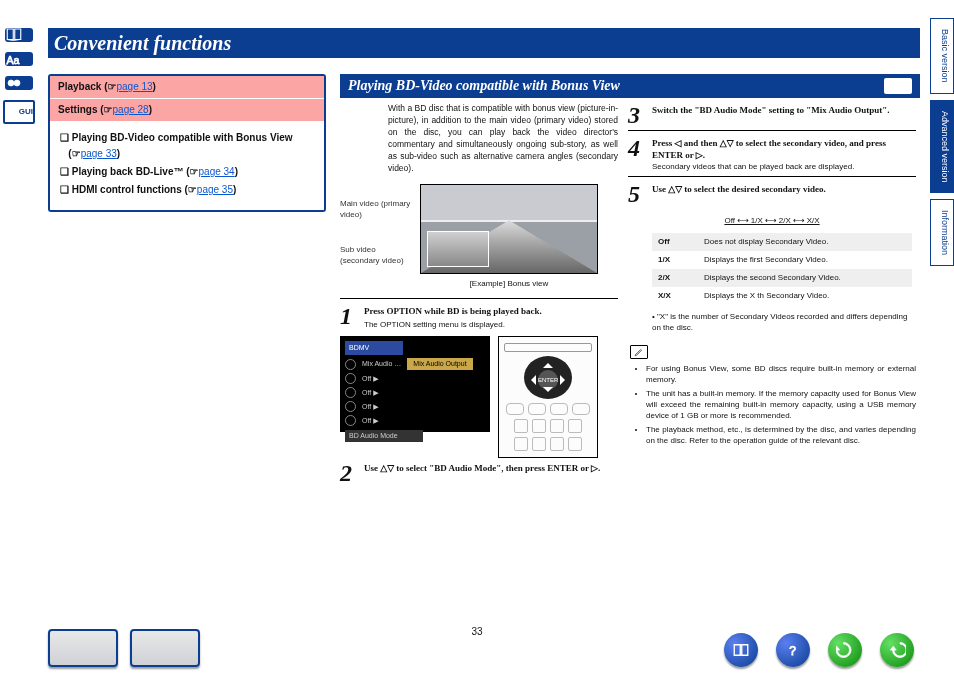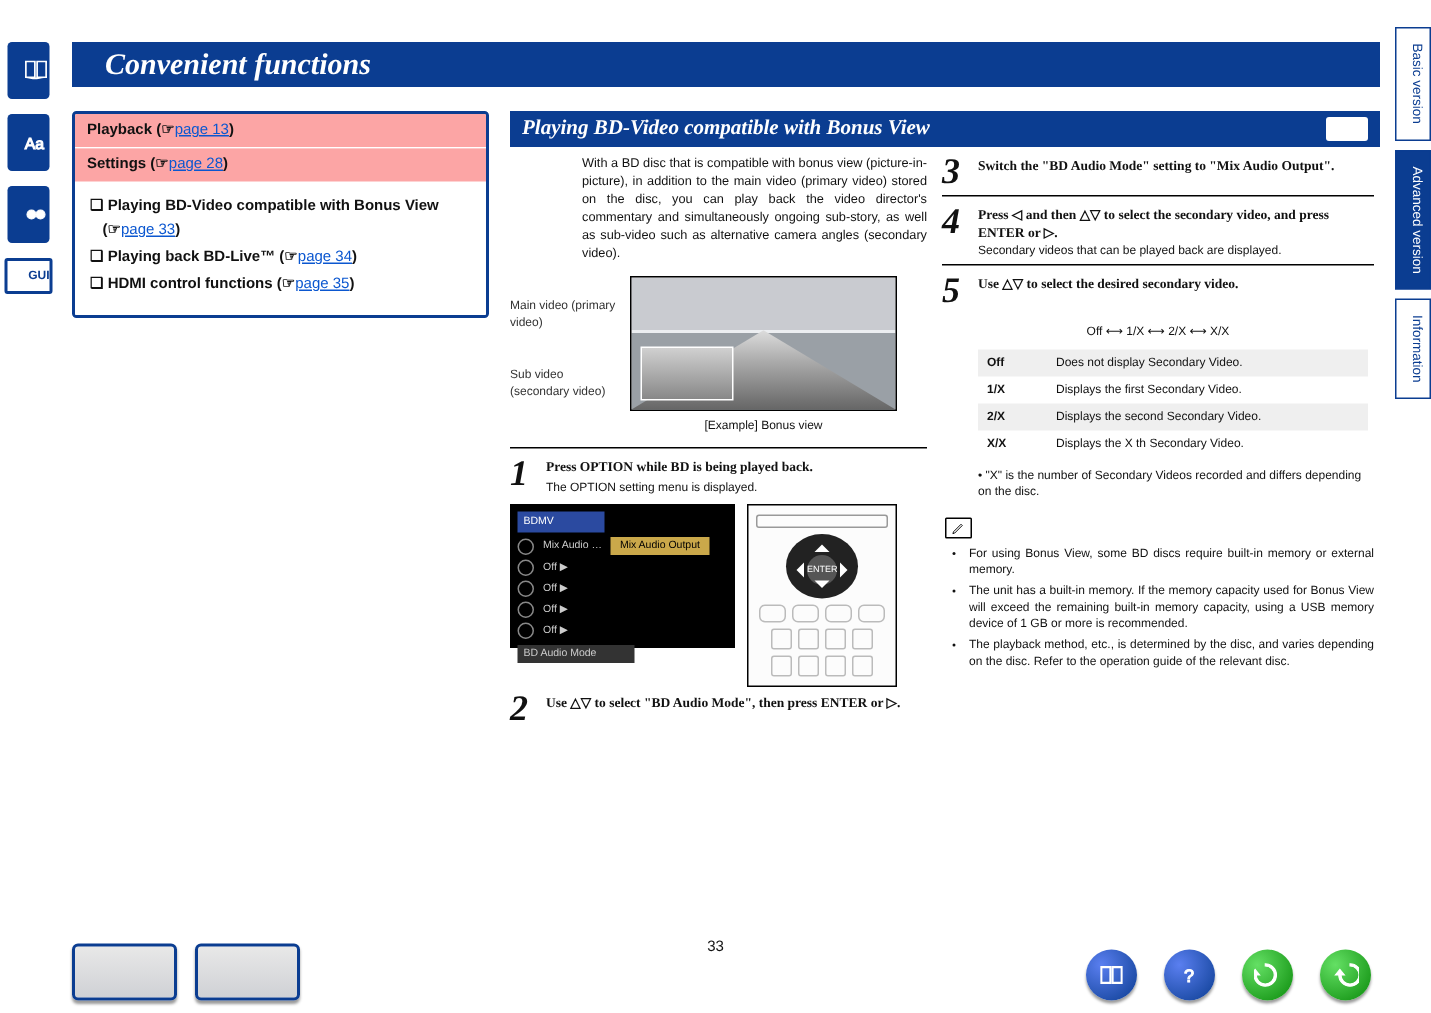--- a/index.html
+++ b/index.html
@@ -8,31 +8,31 @@
     --lt:#f2f3f5;
     --grey:#e9e9ea;
     --text:#111;
     --mut:#555;
   }
   html,body{margin:0;padding:0;background:#fff;font-family:Arial,Helvetica,sans-serif;color:var(--text);}
   .page{width:954px;height:675px;position:relative;}
 
   
   .rail{position:absolute;left:0;top:0;width:38px;height:300px;padding-top:28px;display:flex;flex-direction:column;align-items:center;gap:10px;}
-  .rail .tile{width:28px;height:38px;background:var(--blue);border-radius:3px;display:flex;align-items:center;justify-content:flex-end;}
+  .rail .tile{width:28px;height:14px;background:var(--blue);border-radius:3px;display:flex;align-items:center;justify-content:flex-start;}
   .rail svg{width:18px;height:18px;fill:#fff;stroke:#fff;}
   .rail .gui{width:28px;height:20px;border:2px solid var(--blue);border-radius:2px;font:700 8px/20px Arial;text-align:right;color:var(--blue);}
 
   
   .side{position:absolute;right:0;top:18px;width:24px;display:flex;flex-direction:column;gap:6px;}
   .side .tab{writing-mode:vertical-rl;font:9px/1 Arial;padding:10px 4px;border:1px solid var(--blue);color:var(--blue);cursor:pointer;}
   .side .tab.act{background:var(--blue);color:#fff;}
 
   
-  .titlebar{position:absolute;left:48px;top:28px;right:34px;height:30px;background:var(--blue);color:#fff;font:italic 700 20px/30px "Times New Roman",serif;padding-left:22px;}
+  .titlebar{position:absolute;left:48px;top:28px;right:34px;height:30px;background:var(--blue);color:#fff;font:italic 700 20px/30px "Times New Roman",serif;padding-left:6px;}
 
   
   .nav{position:absolute;left:48px;top:74px;width:278px;}
   .nav .row{background:#fca5a5;border-bottom:1px solid #fff;padding:4px 8px;font:700 10px/14px Arial;}
   .nav .row a{color:#0b57d0;text-decoration:underline;font-weight:400;}
   .nav .box{border:2px solid var(--blue);border-radius:3px;overflow:hidden;}
   .nav .sub{background:#fff;padding:8px 10px 10px;font:10px/16px Arial;}
   .nav .sub .item{font-weight:700;margin-bottom:2px;}
   .nav .sub a{color:#0b57d0;text-decoration:underline;font-weight:400;}
 
@@ -73,21 +73,21 @@
   .remote .dpad .lf{left:2px;top:19px;border-right-color:#fff;}
   .remote .dpad .rt{right:2px;top:19px;border-left-color:#fff;}
   .remote .row{display:flex;gap:4px;}
   .remote .btn{width:16px;height:10px;border:1px solid #bbb;border-radius:4px;}
   .remote .sq{width:12px;height:12px;border:1px solid #bbb;border-radius:2px;}
 
   
   .rc{position:absolute;left:628px;top:98px;width:288px;}
   .rc .step{margin-top:6px;}
   .rc .note8{font:8px/11px Arial;margin-left:24px;}
-  .rc .seq{font:8px/12px Arial;text-align:center;margin:10px 0 6px;}
+  .rc .seq{font:8px/12px Arial;text-align:center;margin:10px 0 6px;text-decoration:underline;}
   .rc table{width:260px;margin-left:24px;border-collapse:collapse;font:8px/12px Arial;}
   .rc td{padding:3px 6px;}
   .rc tr:nth-child(odd){background:#efefef;}
   .rc td:first-child{font-weight:700;width:34px;}
   .rc .foot{font:8px/11px Arial;margin:6px 0 0 24px;}
   .rc .hand{width:16px;height:12px;border:1px solid #000;border-radius:1px;margin:12px 0 4px 2px;position:relative;display:flex;align-items:center;justify-content:center;}
   .rc .hand svg{width:10px;height:10px;}
   .rc ul{margin:2px 0 0 18px;padding:0;font:8px/11px Arial;}
   .rc li{margin-bottom:3px;text-align:justify;}
 

